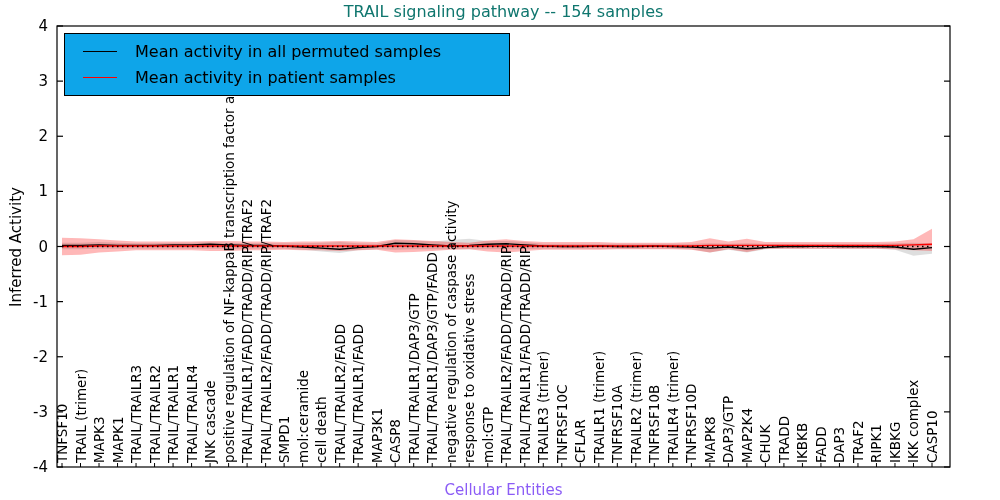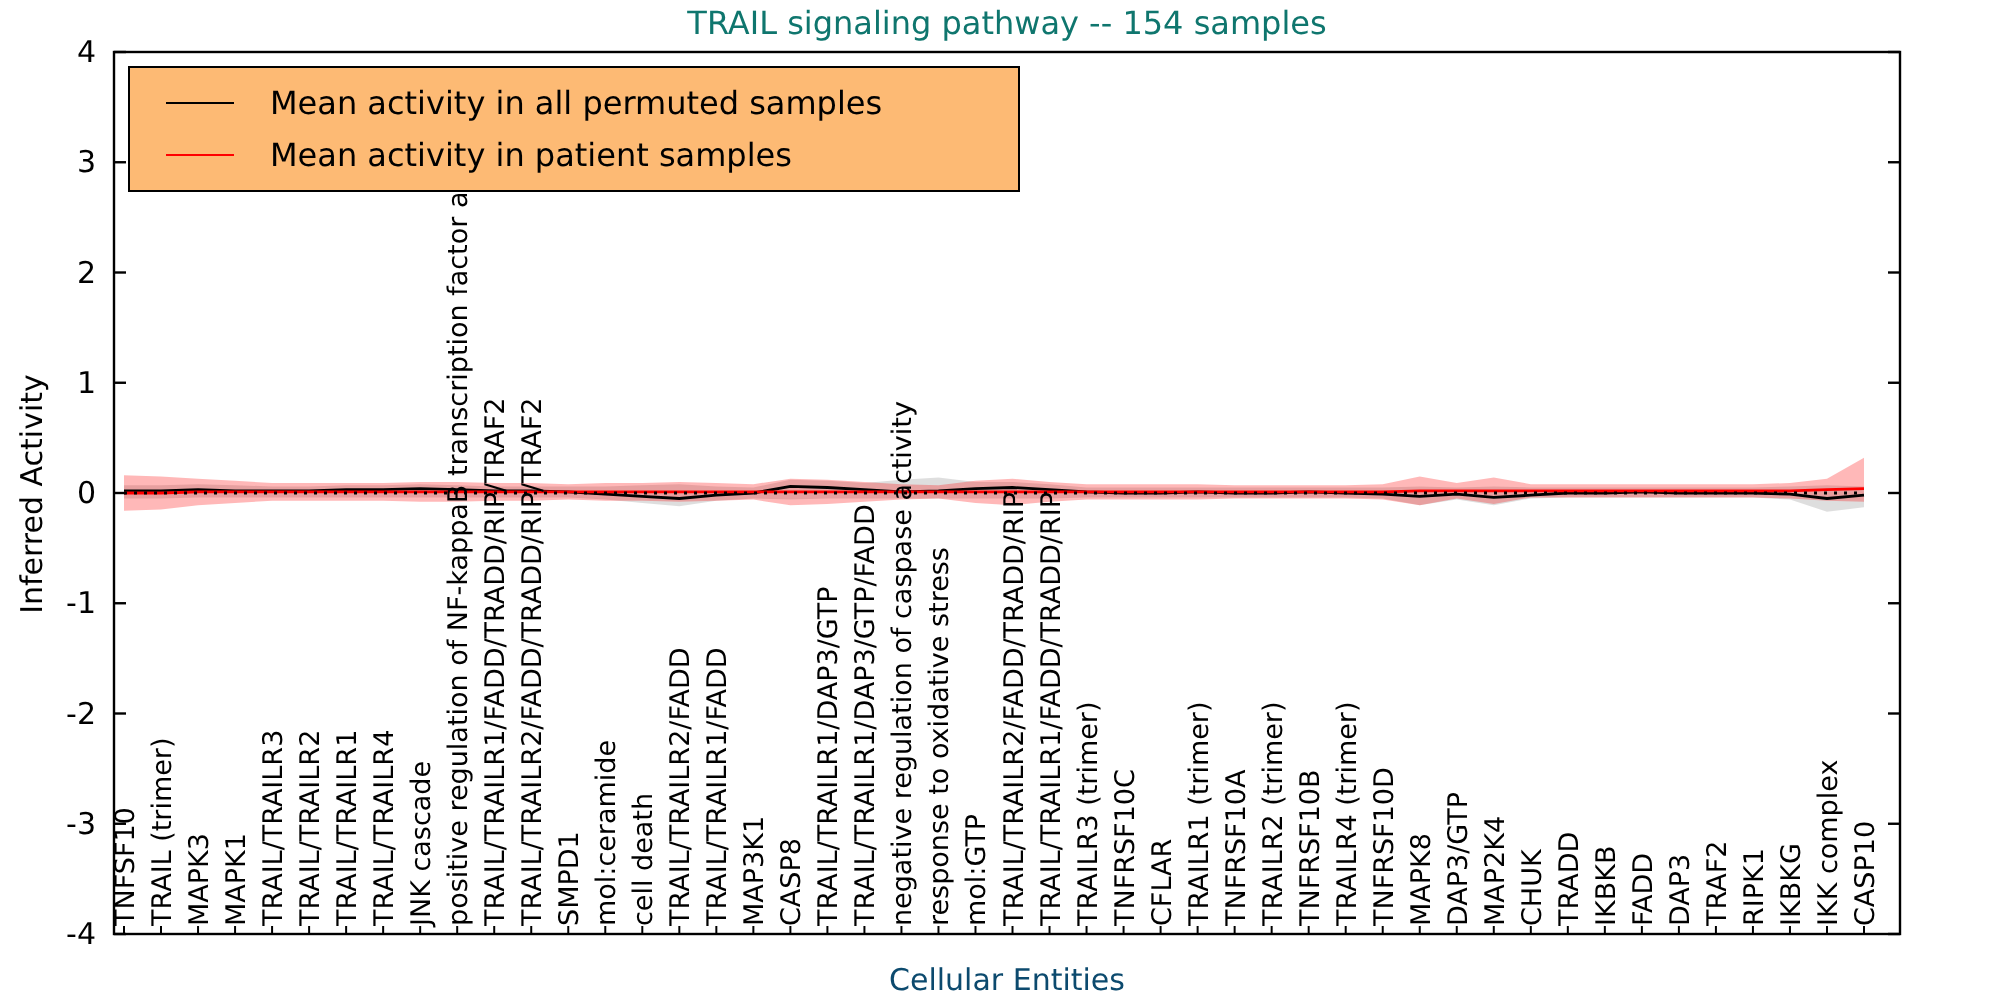--- a/index.html
+++ b/index.html
@@ -7,29 +7,29 @@
     position:relative;width:1000px;height:500px;background:#ffffff;
     font-family:"DejaVu Sans","Liberation Sans",sans-serif;overflow:hidden;
   }
   #chart-svg{position:absolute;left:0;top:0;}
   .fig-title{
     position:absolute;top:2px;left:57px;width:893px;text-align:center;
     font-size:16px;color:#0f766e;
   }
   .xlabel{
     position:absolute;bottom:1px;left:57px;width:893px;text-align:center;
-    font-size:15px;color:#0c4a6e;
+    font-size:15px;color:#8b5cf6;
   }
   .ylabel{
     position:absolute;left:-54px;top:238px;width:140px;text-align:center;
     font-size:15px;color:#000;transform:rotate(-90deg);transform-origin:center;
   }
   .legend{
     position:absolute;left:64px;top:33px;width:446px;height:63px;
-    background:#fdba74;border:1px solid #000;box-sizing:border-box;
+    background:#0ea5e9;border:1px solid #000;box-sizing:border-box;
     display:flex;flex-direction:column;justify-content:space-around;
     padding:4px 8px;z-index:5;
   }
   .legend-row{display:flex;align-items:center;gap:18px;height:26px;}
   .legend-line{display:inline-block;width:34px;height:0;border-top:1.6px solid #000;margin-left:10px;}
   .legend-text{font-size:16px;color:#000;white-space:nowrap;}
 </style>
 </head>
 <body>
 

